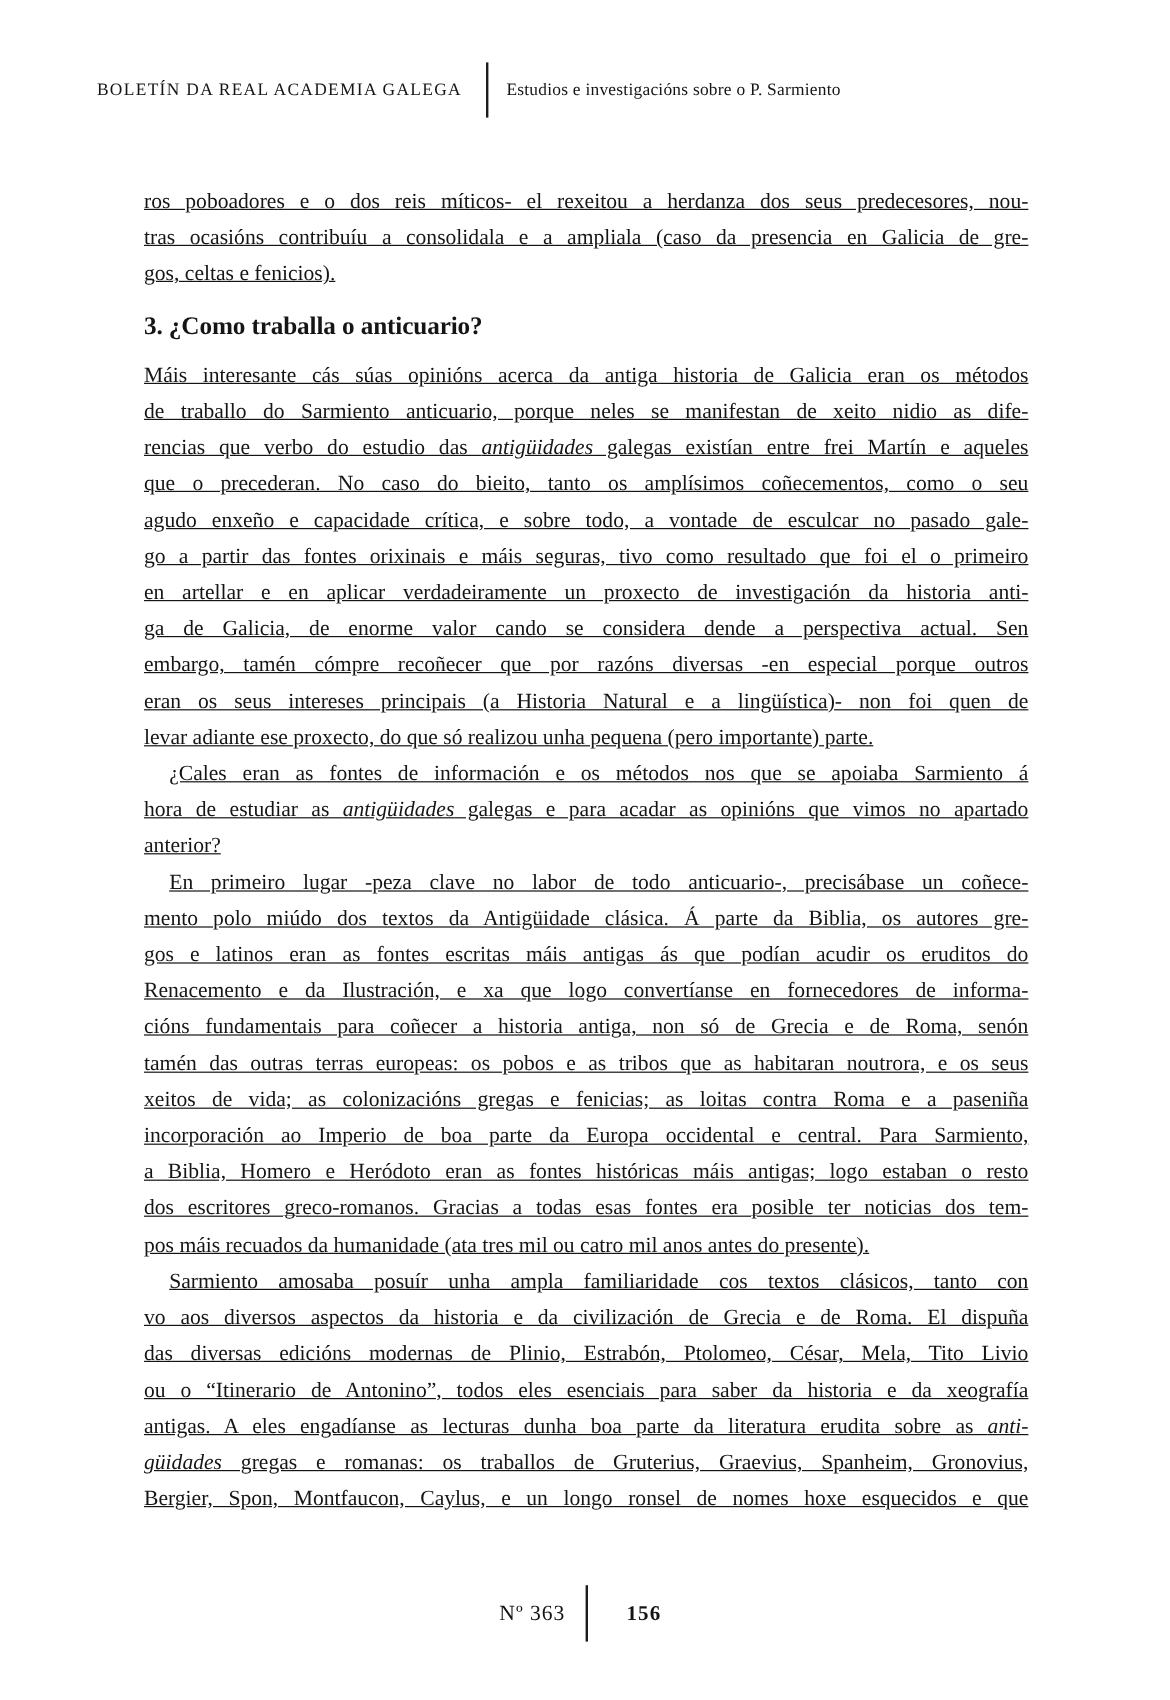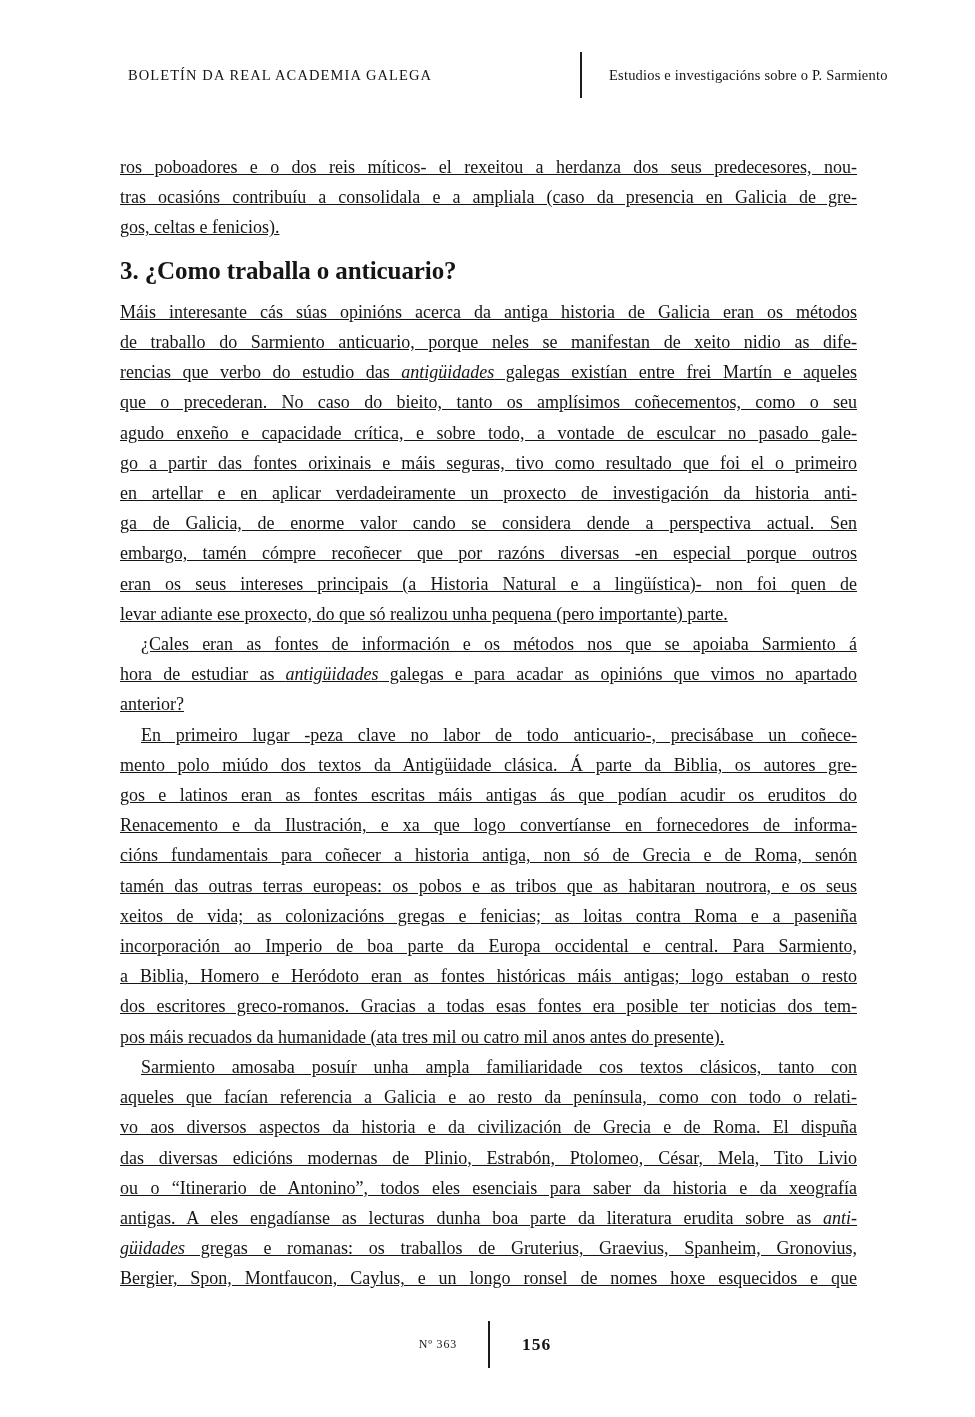--- a/index.html
+++ b/index.html
@@ -20,35 +20,35 @@
   .page-header {
     position: absolute;
     top: 52px;
     left: 0;
     width: 975px;
     height: 46px;
     display: flex;
     align-items: center;
   }
   .hdr-left {
-    width: 580px;
+    width: 405px;
     padding-right: 20px;
-    text-align: center;
+    text-align: right;
     font-size: 14.5px;
     letter-spacing: 1.1px;
     white-space: nowrap;
   }
   .hdr-rule {
     width: 2px;
     height: 46px;
     background: #1c1c1c;
     flex: 0 0 auto;
   }
   .hdr-right {
-    padding-left: 27px;
+    padding-left: 15px;
     font-size: 14.5px;
     letter-spacing: 0.2px;
     white-space: nowrap;
   }
 
   
   .article {
     position: absolute;
     left: 120px;
     top: 152px;
@@ -61,43 +61,43 @@
     text-align: justify;
     text-align-last: justify;
     text-decoration: underline;
   }
   .line.last {
     text-align-last: left;
   }
   .line.indent { text-indent: 21px; }
   .it { font-style: italic; }
   .heading {
-    font-size: 25px;
+    font-size: 21px;
     font-weight: bold;
     line-height: 30.2px;
     margin: 13px 0 11px 0;
     text-align: left;
     letter-spacing: -0.1px;
   }
 
   
   .page-footer {
     position: absolute;
     top: 1321px;
     left: 0;
     width: 975px;
     height: 47px;
     display: flex;
     align-items: center;
   }
   .ftr-left {
     width: 488px;
-    padding-right: 31px;
+    padding-right: 17px;
     text-align: right;
-    font-size: 12px;
+    font-size: 18px;
     letter-spacing: 0.8px;
     white-space: nowrap;
   }
   .ftr-rule {
     width: 2px;
     height: 47px;
     background: #1c1c1c;
     flex: 0 0 auto;
   }
   .ftr-right {
@@ -152,21 +152,20 @@
         <div class="line"><span>cións fundamentais para coñecer a historia antiga, non só de Grecia e de Roma, senón</span></div>
         <div class="line"><span>tamén das outras terras europeas: os pobos e as tribos que as habitaran noutrora, e os seus</span></div>
         <div class="line"><span>xeitos de vida; as colonizacións gregas e fenicias; as loitas contra Roma e a paseniña</span></div>
         <div class="line"><span>incorporación ao Imperio de boa parte da Europa occidental e central. Para Sarmiento,</span></div>
         <div class="line"><span>a Biblia, Homero e Heródoto eran as fontes históricas máis antigas; logo estaban o resto</span></div>
         <div class="line"><span>dos escritores greco-romanos. Gracias a todas esas fontes era posible ter noticias dos tem-</span></div>
         <div class="line last"><span>pos máis recuados da humanidade (ata tres mil ou catro mil anos antes do presente).</span></div>
       </div>
       <div class="para">
         <div class="line indent"><span>Sarmiento amosaba posuír unha ampla familiaridade cos textos clásicos, tanto con</span></div>
-        <div class="line"><span>aqueles que facían referencia a Galicia e ao resto da península, como con todo o relati-</span></div>
         <div class="line"><span>vo aos diversos aspectos da historia e da civilización de Grecia e de Roma. El dispuña</span></div>
         <div class="line"><span>das diversas edicións modernas de Plinio, Estrabón, Ptolomeo, César, Mela, Tito Livio</span></div>
         <div class="line"><span>ou o “Itinerario de Antonino”, todos eles esenciais para saber da historia e da xeografía</span></div>
         <div class="line"><span>antigas. A eles engadíanse as lecturas dunha boa parte da literatura erudita sobre as </span><span class="it">anti-</span></div>
         <div class="line"><span class="it">güidades</span><span> gregas e romanas: os traballos de Gruterius, Graevius, Spanheim, Gronovius,</span></div>
         <div class="line"><span>Bergier, Spon, Montfaucon, Caylus, e un longo ronsel de nomes hoxe esquecidos e que</span></div>
       </div>
     </main>
 
   <footer class="page-footer">

